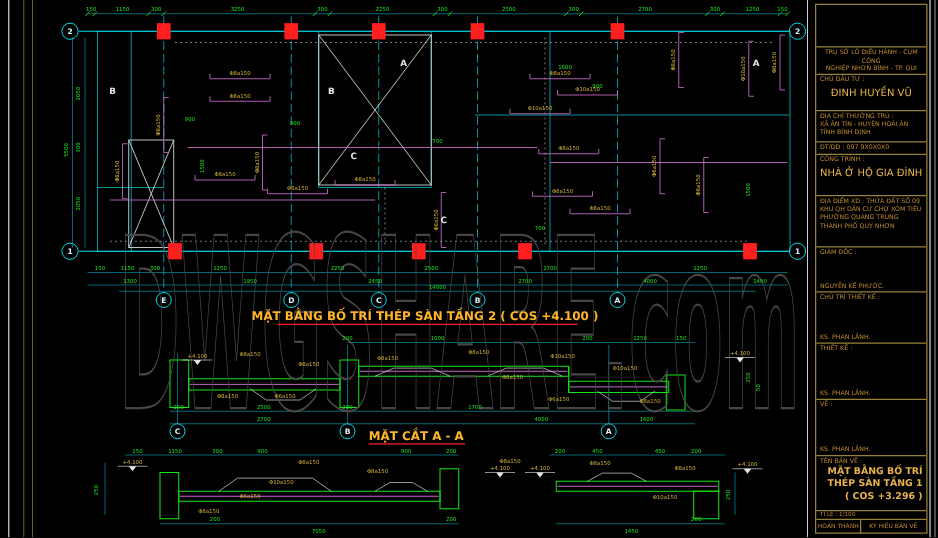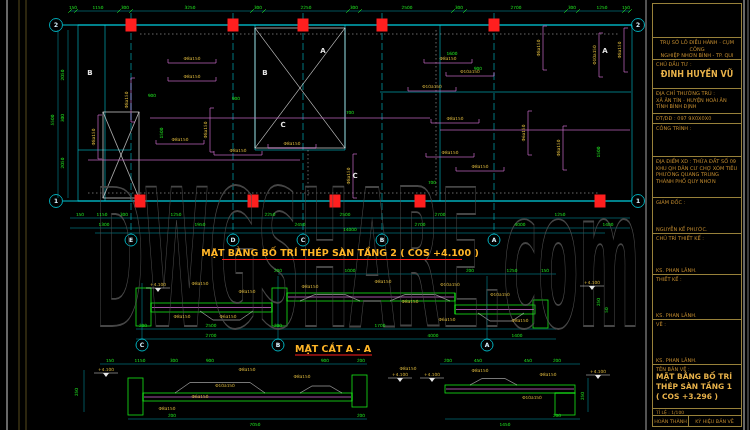--- a/index.html
+++ b/index.html
@@ -7,23 +7,23 @@
          font-family:"DejaVu Sans",sans-serif;}
   .stage svg{position:absolute;left:0;top:0;}
   
   .tb{position:absolute;left:652px;top:3px;width:90px;height:424px;
       border:1px solid #98813a;box-sizing:border-box;background:#000;}
   .cell{position:absolute;left:0;right:0;border-top:1px solid #98813a;
         padding:1px 3px;box-sizing:border-box;overflow:hidden;color:#c08a2e;}
   .cell:first-child{border-top:none;}
   .s{font-size:5px;line-height:1.3;color:#c08a2e;}
   .lbl{font-size:5px;color:#c08a2e;}
-  .nm{font-size:8px;font-weight:bold;color:#e8b24a;text-align:center;margin-top:3px;}
+  .nm{font-size:8px;font-weight:normal;color:#e8b24a;text-align:center;margin-top:3px;}
   .sig{font-size:5px;color:#c08a2e;position:absolute;bottom:1px;left:3px;}
-  .big{font-size:7.5px;font-weight:bold;color:#e8b24a;text-align:left;line-height:1.35;}
+  .big{font-size:7.5px;font-weight:bold;color:#e8b24a;text-align:right;line-height:1.35;}
   .half{position:absolute;top:0;bottom:0;display:flex;align-items:center;justify-content:center;
         font-size:4.8px;color:#c08a2e;text-align:center;}
 </style>
 </head>
 <body>
 
 <div class="stage">
 
 <svg id="cad" width="750" height="430" viewBox="0 0 750 430">
 
@@ -428,20 +428,21 @@
     <div class="s">XÃ ÂN TÍN - HUYỆN HOÀI ÂN</div>
     <div class="s">TỈNH BÌNH ĐỊNH</div>
   </div>
 
   <div class="cell" style="top:109px;height:10px">
     <div class="s">ĐT/DĐ : 097 9X0X0X0</div>
   </div>
 
   <div class="cell" style="top:119px;height:33px">
     <div class="lbl">CÔNG TRÌNH :</div>
+    <div class="nm">NHÀ Ở HỘ GIA ĐÌNH</div>
   </div>
 
   <div class="cell" style="top:152px;height:41px">
     <div class="s">ĐỊA ĐIỂM XD : THỬA ĐẤT SỐ 09</div>
     <div class="s">KHU QH DÂN CƯ CHỢ XÓM TIÊU</div>
     <div class="s">PHƯỜNG QUANG TRUNG</div>
     <div class="s">THÀNH PHỐ QUY NHƠN</div>
   </div>
 
   <div class="cell" style="top:193px;height:36px">

